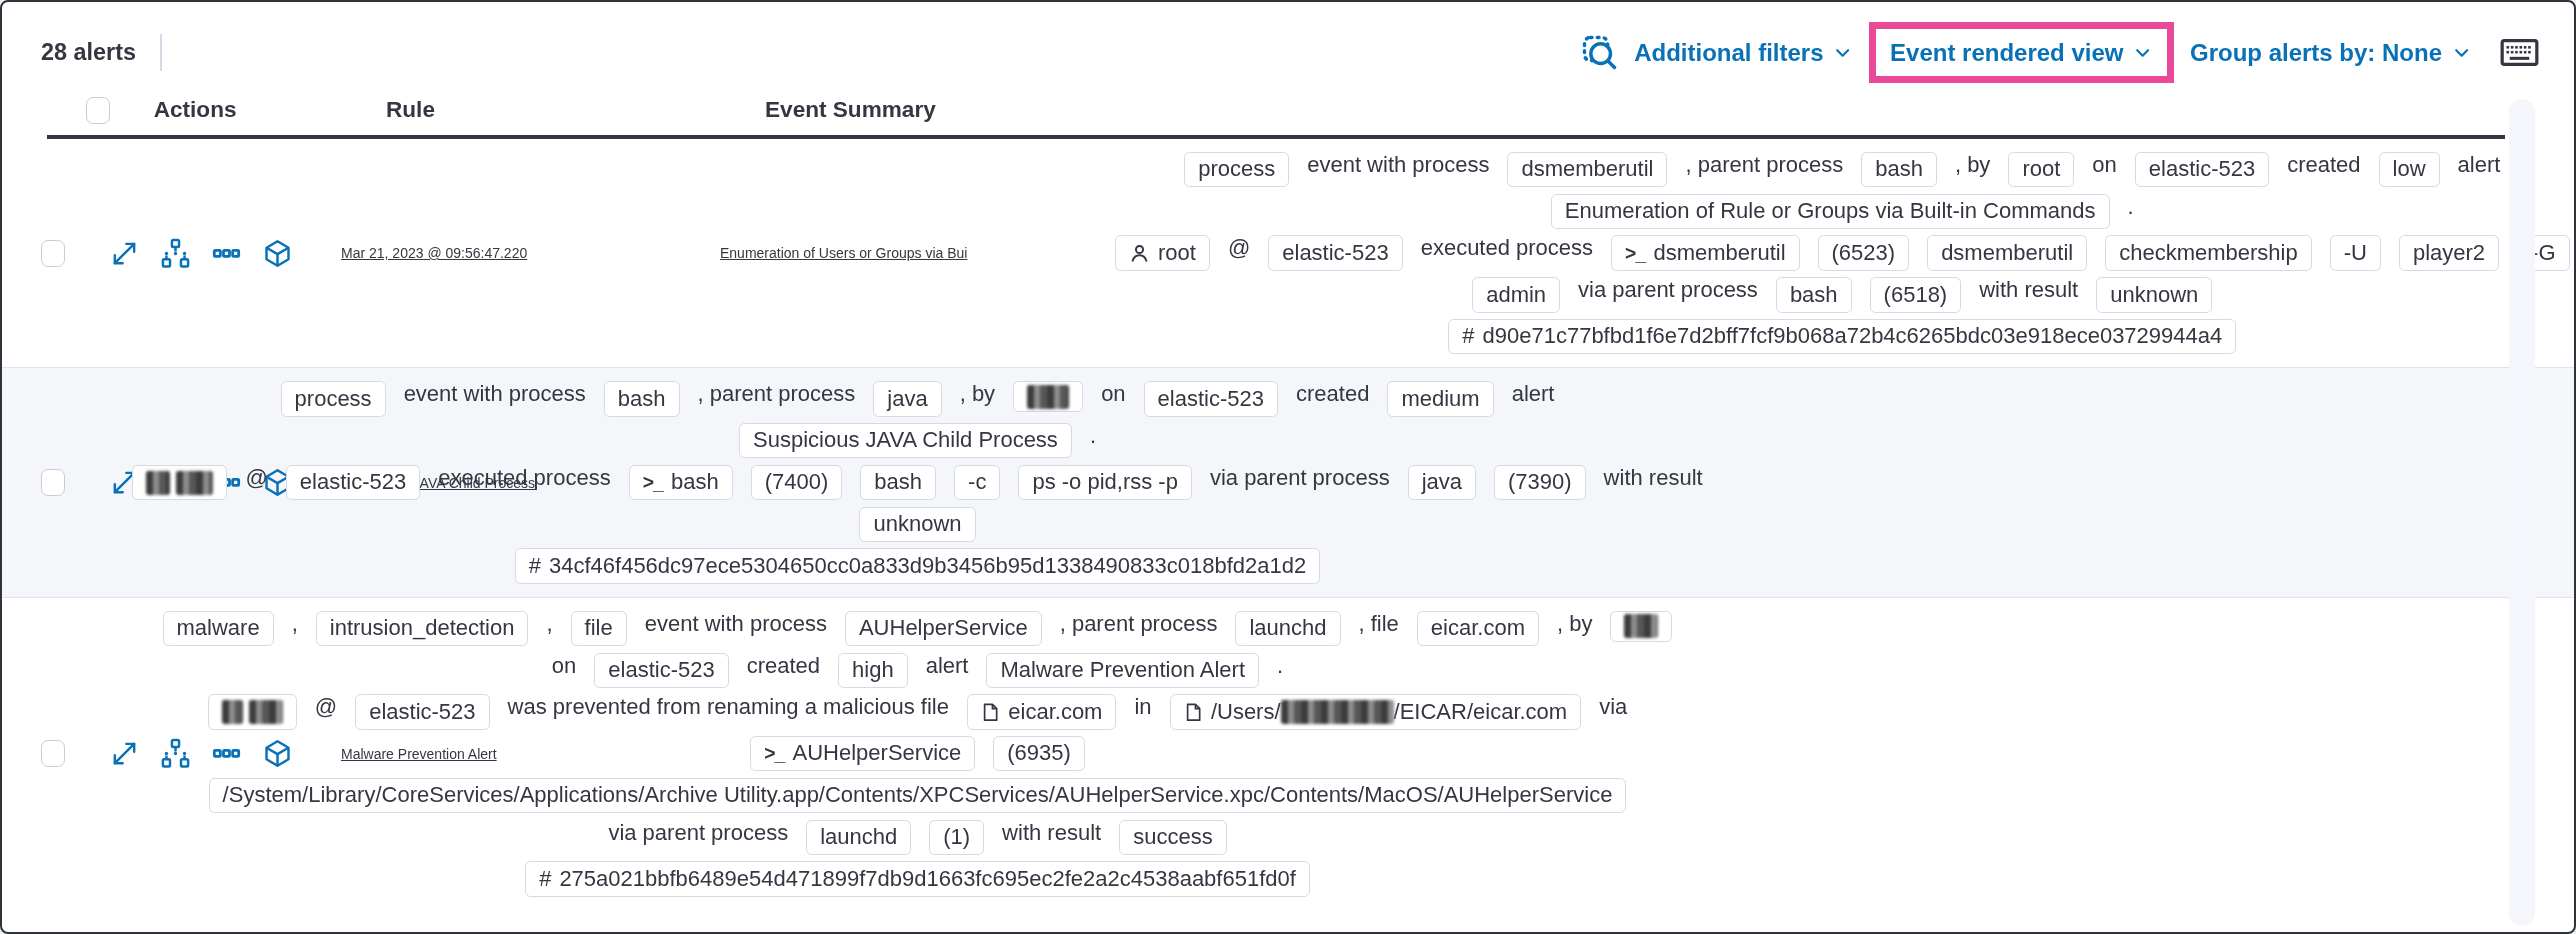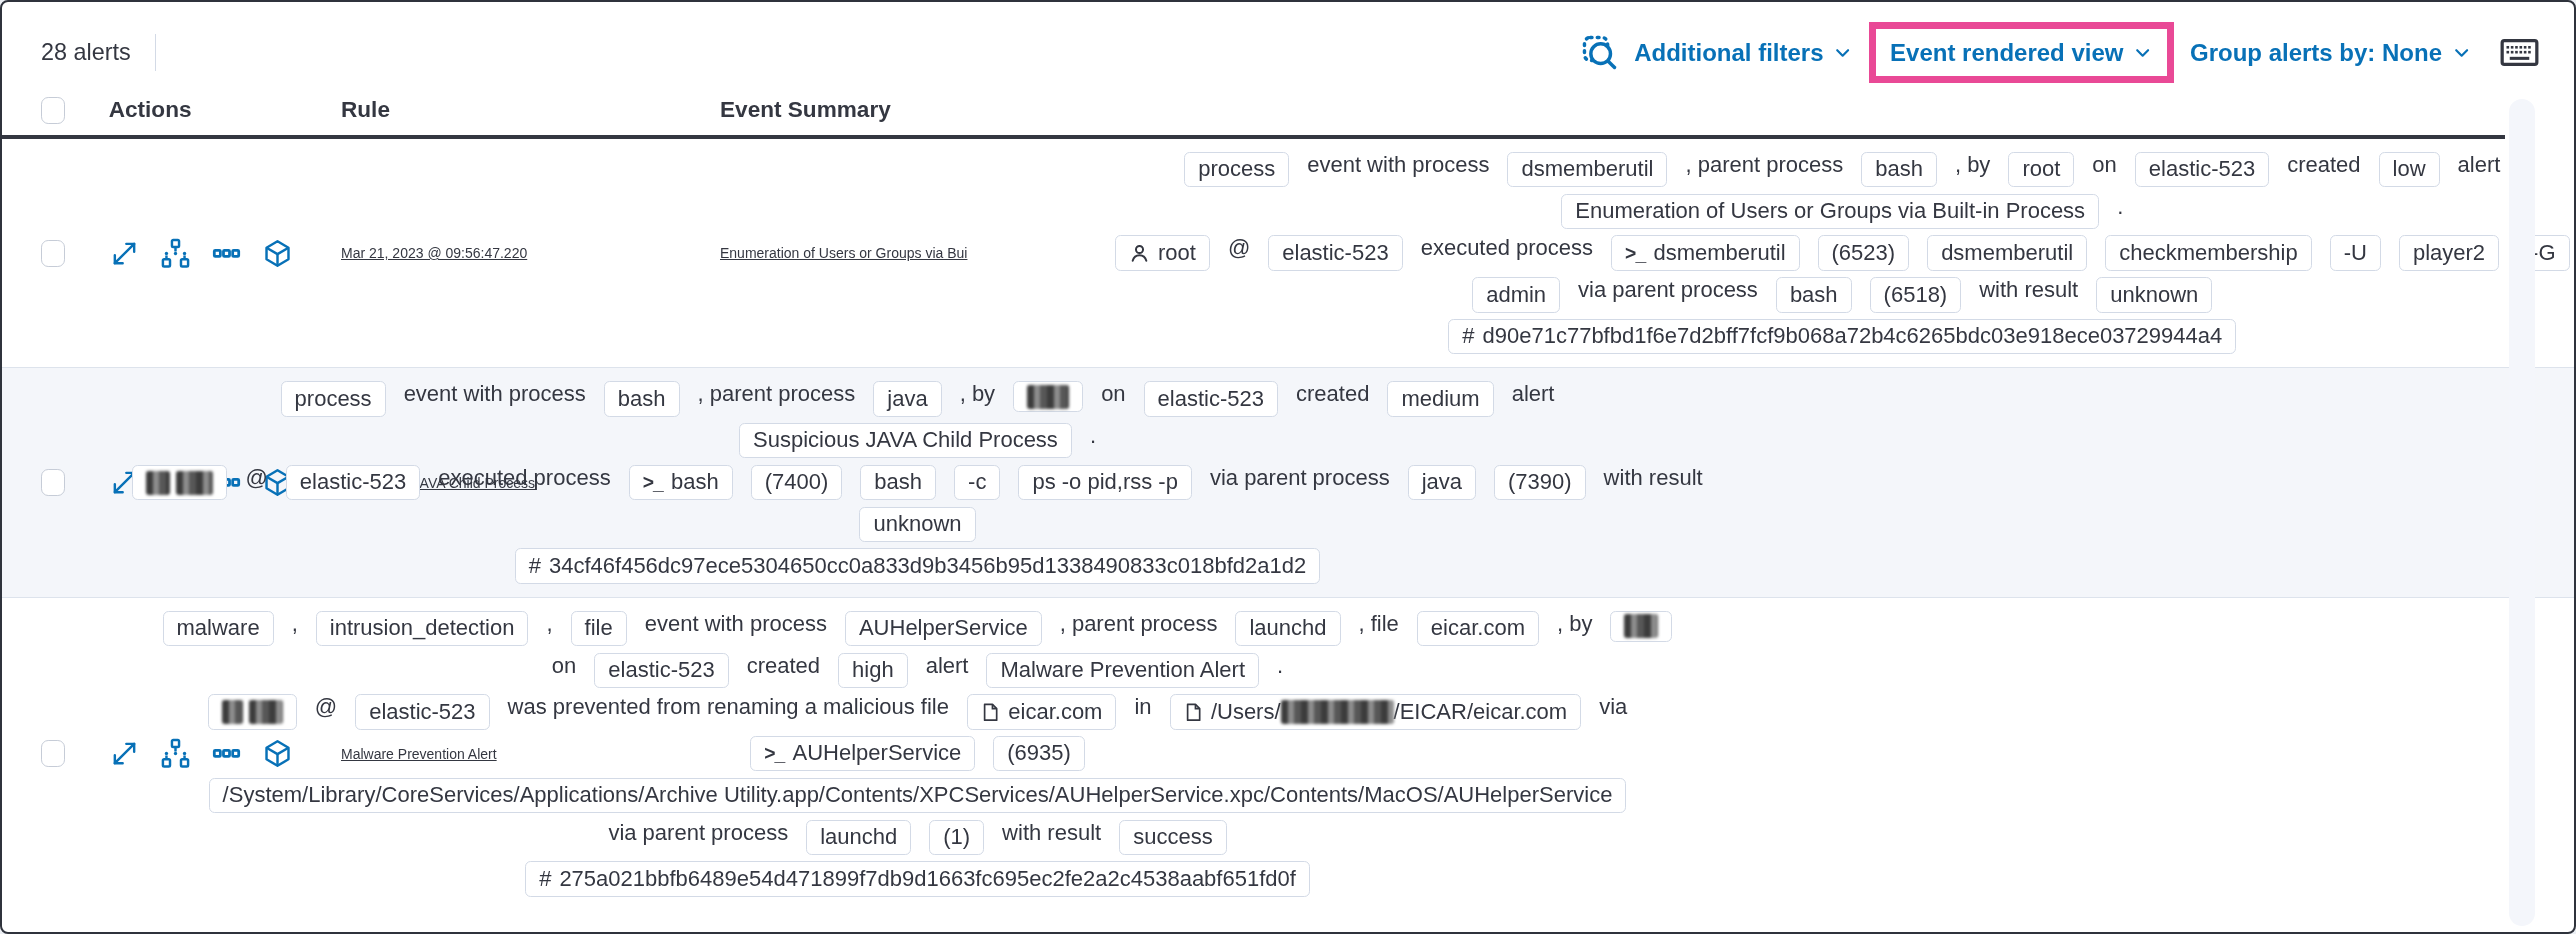--- a/index.html
+++ b/index.html
@@ -7,34 +7,34 @@
     --shaded:#f4f6fa; --divider:#dde3ec;
   }
   *{box-sizing:border-box;}
   html,body{margin:0;padding:0;background:#eceff4;}
   body{font-family:"Liberation Sans",sans-serif;color:var(--ink);}
   .page{position:relative;width:2576px;height:934px;background:#fff;border:2.4px solid #2f333c;
         border-radius:8px;overflow:hidden;}
 
   
   .toolbar{display:flex;align-items:center;height:93px;padding:8px 35px 0 39px;}
-  .alert-count{font-size:23.4px;font-weight:400;white-space:nowrap;}
+  .alert-count{font-size:23.4px;font-weight:700;white-space:nowrap;}
   .vdivider{width:1.6px;height:37px;background:var(--badge-border);margin-left:24px;}
   .toolbar-right{margin-left:auto;display:flex;align-items:center;gap:16px;}
   .tlink{display:inline-flex;align-items:center;gap:9.7px;color:var(--blue);font-size:24px;
          font-weight:700;cursor:pointer;white-space:nowrap;}
   .icon-btn{display:inline-flex;align-items:center;cursor:pointer;}
   .inspect{color:var(--blue);}
   .highlight{border:7.2px solid var(--pink);padding:9.7px 14.5px;display:inline-flex;align-items:center;}
   .kbd{color:var(--ink);margin-left:13px;}
 
   
   .grid{display:grid;grid-template-columns:58px 242px 379px 395px 1fr;padding-left:39px;padding-right:32px;}
   .thead{align-items:center;padding-top:1.6px;padding-bottom:11.3px;margin-right:69px;padding-right:0;
-         border-bottom:4px solid #343741;font-weight:700;font-size:22.6px;}
+         border-bottom:4px solid #343741;font-weight:700;font-size:22.6px;margin-left:45px;}
   .th{display:flex;align-items:center;gap:8px;}
   .th-actions{padding-left:9.7px;}
   .sort-icon{display:inline-flex;color:var(--ink);}
   .row{align-items:center;padding-top:13px;padding-bottom:13px;border-bottom:1.6px solid var(--divider);}
   .row.shaded{background:var(--shaded);}
   .row:last-child{border-bottom:none;}
   .cb{display:inline-block;width:24px;height:27px;border:1.6px solid #c6ccd7;border-radius:7.2px;
       background:#fff;cursor:pointer;}
   .cb-cell{display:flex;align-items:center;}
   .actions{display:flex;align-items:center;gap:21px;color:var(--blue);padding-left:11.3px;}
@@ -185,21 +185,21 @@
             <span class="badge">bash</span>
             <span class="stext">, by</span>
             <span class="badge">root</span>
             <span class="stext">on</span>
             <span class="badge">elastic-523</span>
             <span class="stext">created</span>
             <span class="badge">low</span>
             <span class="stext">alert</span>
           </div>
           <div class="sline">
-            <span class="badge">Enumeration of Users or Groups via Built-in Process</span>
+            <span class="badge">Enumeration of Rule or Groups via Built-in Commands</span>
             <span class="stext">.</span>
           </div>
           <div class="sline">
             <span class="badge"><span class="b-icon">
                 <svg width="21" height="21" viewBox="0 0 16 16" fill="none" stroke="currentColor" stroke-width="1.5">
                   <circle cx="8" cy="5" r="2.7"></circle>
                   <path d="M2.8 13.6c.8-3 2.8-4.3 5.2-4.3s4.4 1.3 5.2 4.3" stroke-linecap="round"></path>
                 </svg>
               </span>root</span>
             <span class="stext">@</span>

